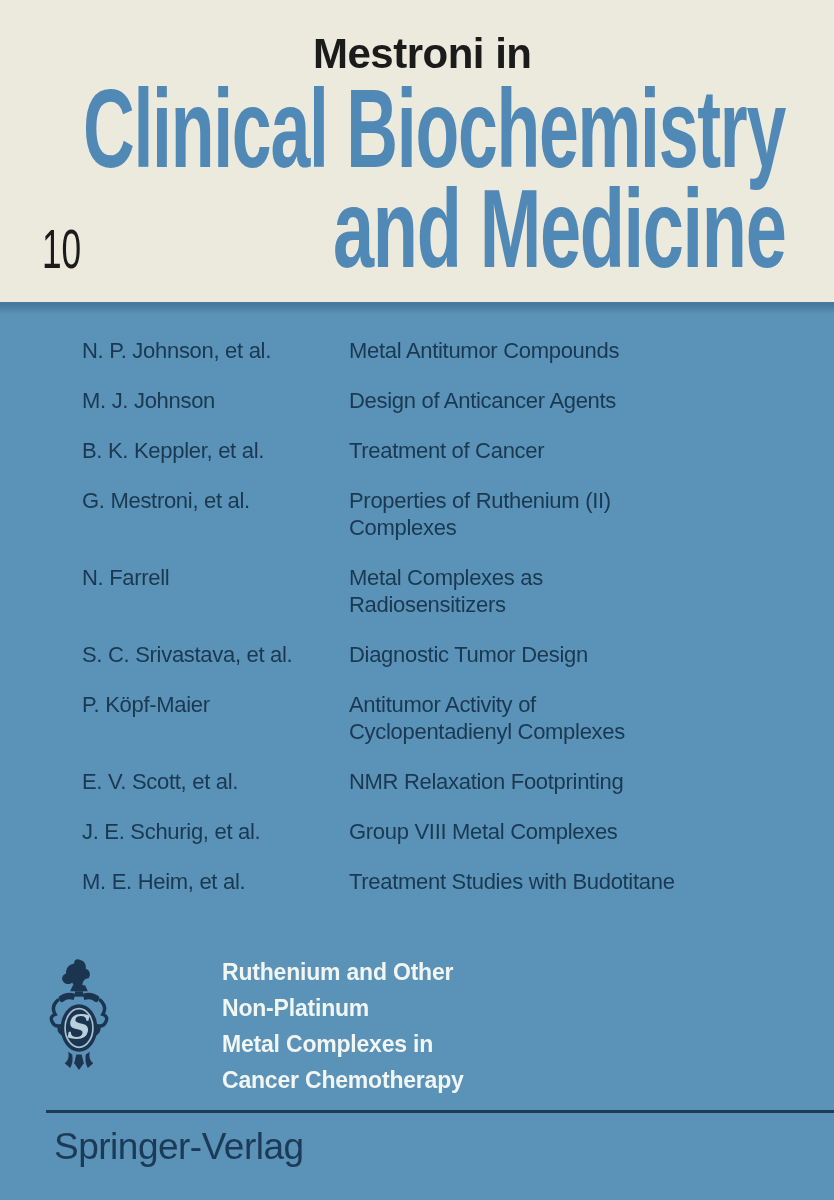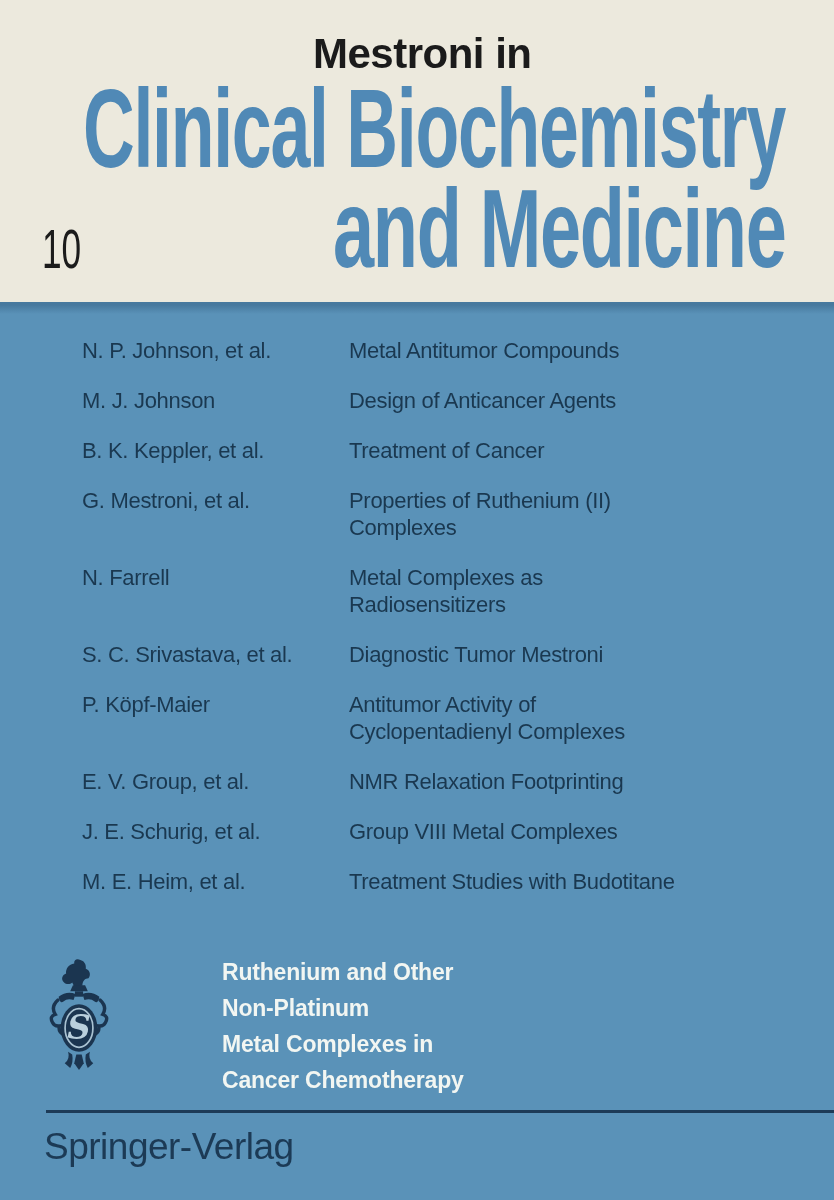--- a/index.html
+++ b/index.html
@@ -106,21 +106,21 @@
     color: #F2F6F2;
   }
   .rule {
     position: absolute;
     left: 46px; top: 808px;     
     width: 788px; height: 3px;
     background: #1D3B57;
   }
   .publisher {
     position: absolute;
-    left: 44px; top: 826px;     
+    left: 54px; top: 826px;     
     font-size: 37px;
     font-weight: 400;
     letter-spacing: -0.5px;
     color: #1C3A55;
     line-height: 1;
   }
 </style>
 </head>
 <body>
 
@@ -159,29 +159,29 @@
         <span class="work">Properties of Ruthenium (II)
 Complexes</span>
       </li>
       <li class="row">
         <span class="author">N. Farrell</span>
         <span class="work">Metal Complexes as
 Radiosensitizers</span>
       </li>
       <li class="row">
         <span class="author">S. C. Srivastava, et al.</span>
-        <span class="work">Diagnostic Tumor Mestroni</span>
+        <span class="work">Diagnostic Tumor Design</span>
       </li>
       <li class="row">
         <span class="author">P. Köpf-Maier</span>
         <span class="work">Antitumor Activity of
 Cyclopentadienyl Complexes</span>
       </li>
       <li class="row">
-        <span class="author">E. V. Group, et al.</span>
+        <span class="author">E. V. Scott, et al.</span>
         <span class="work">NMR Relaxation Footprinting</span>
       </li>
       <li class="row">
         <span class="author">J. E. Schurig, et al.</span>
         <span class="work">Group VIII Metal Complexes</span>
       </li>
       <li class="row">
         <span class="author">M. E. Heim, et al.</span>
         <span class="work">Treatment Studies with Budotitane</span>
       </li>

